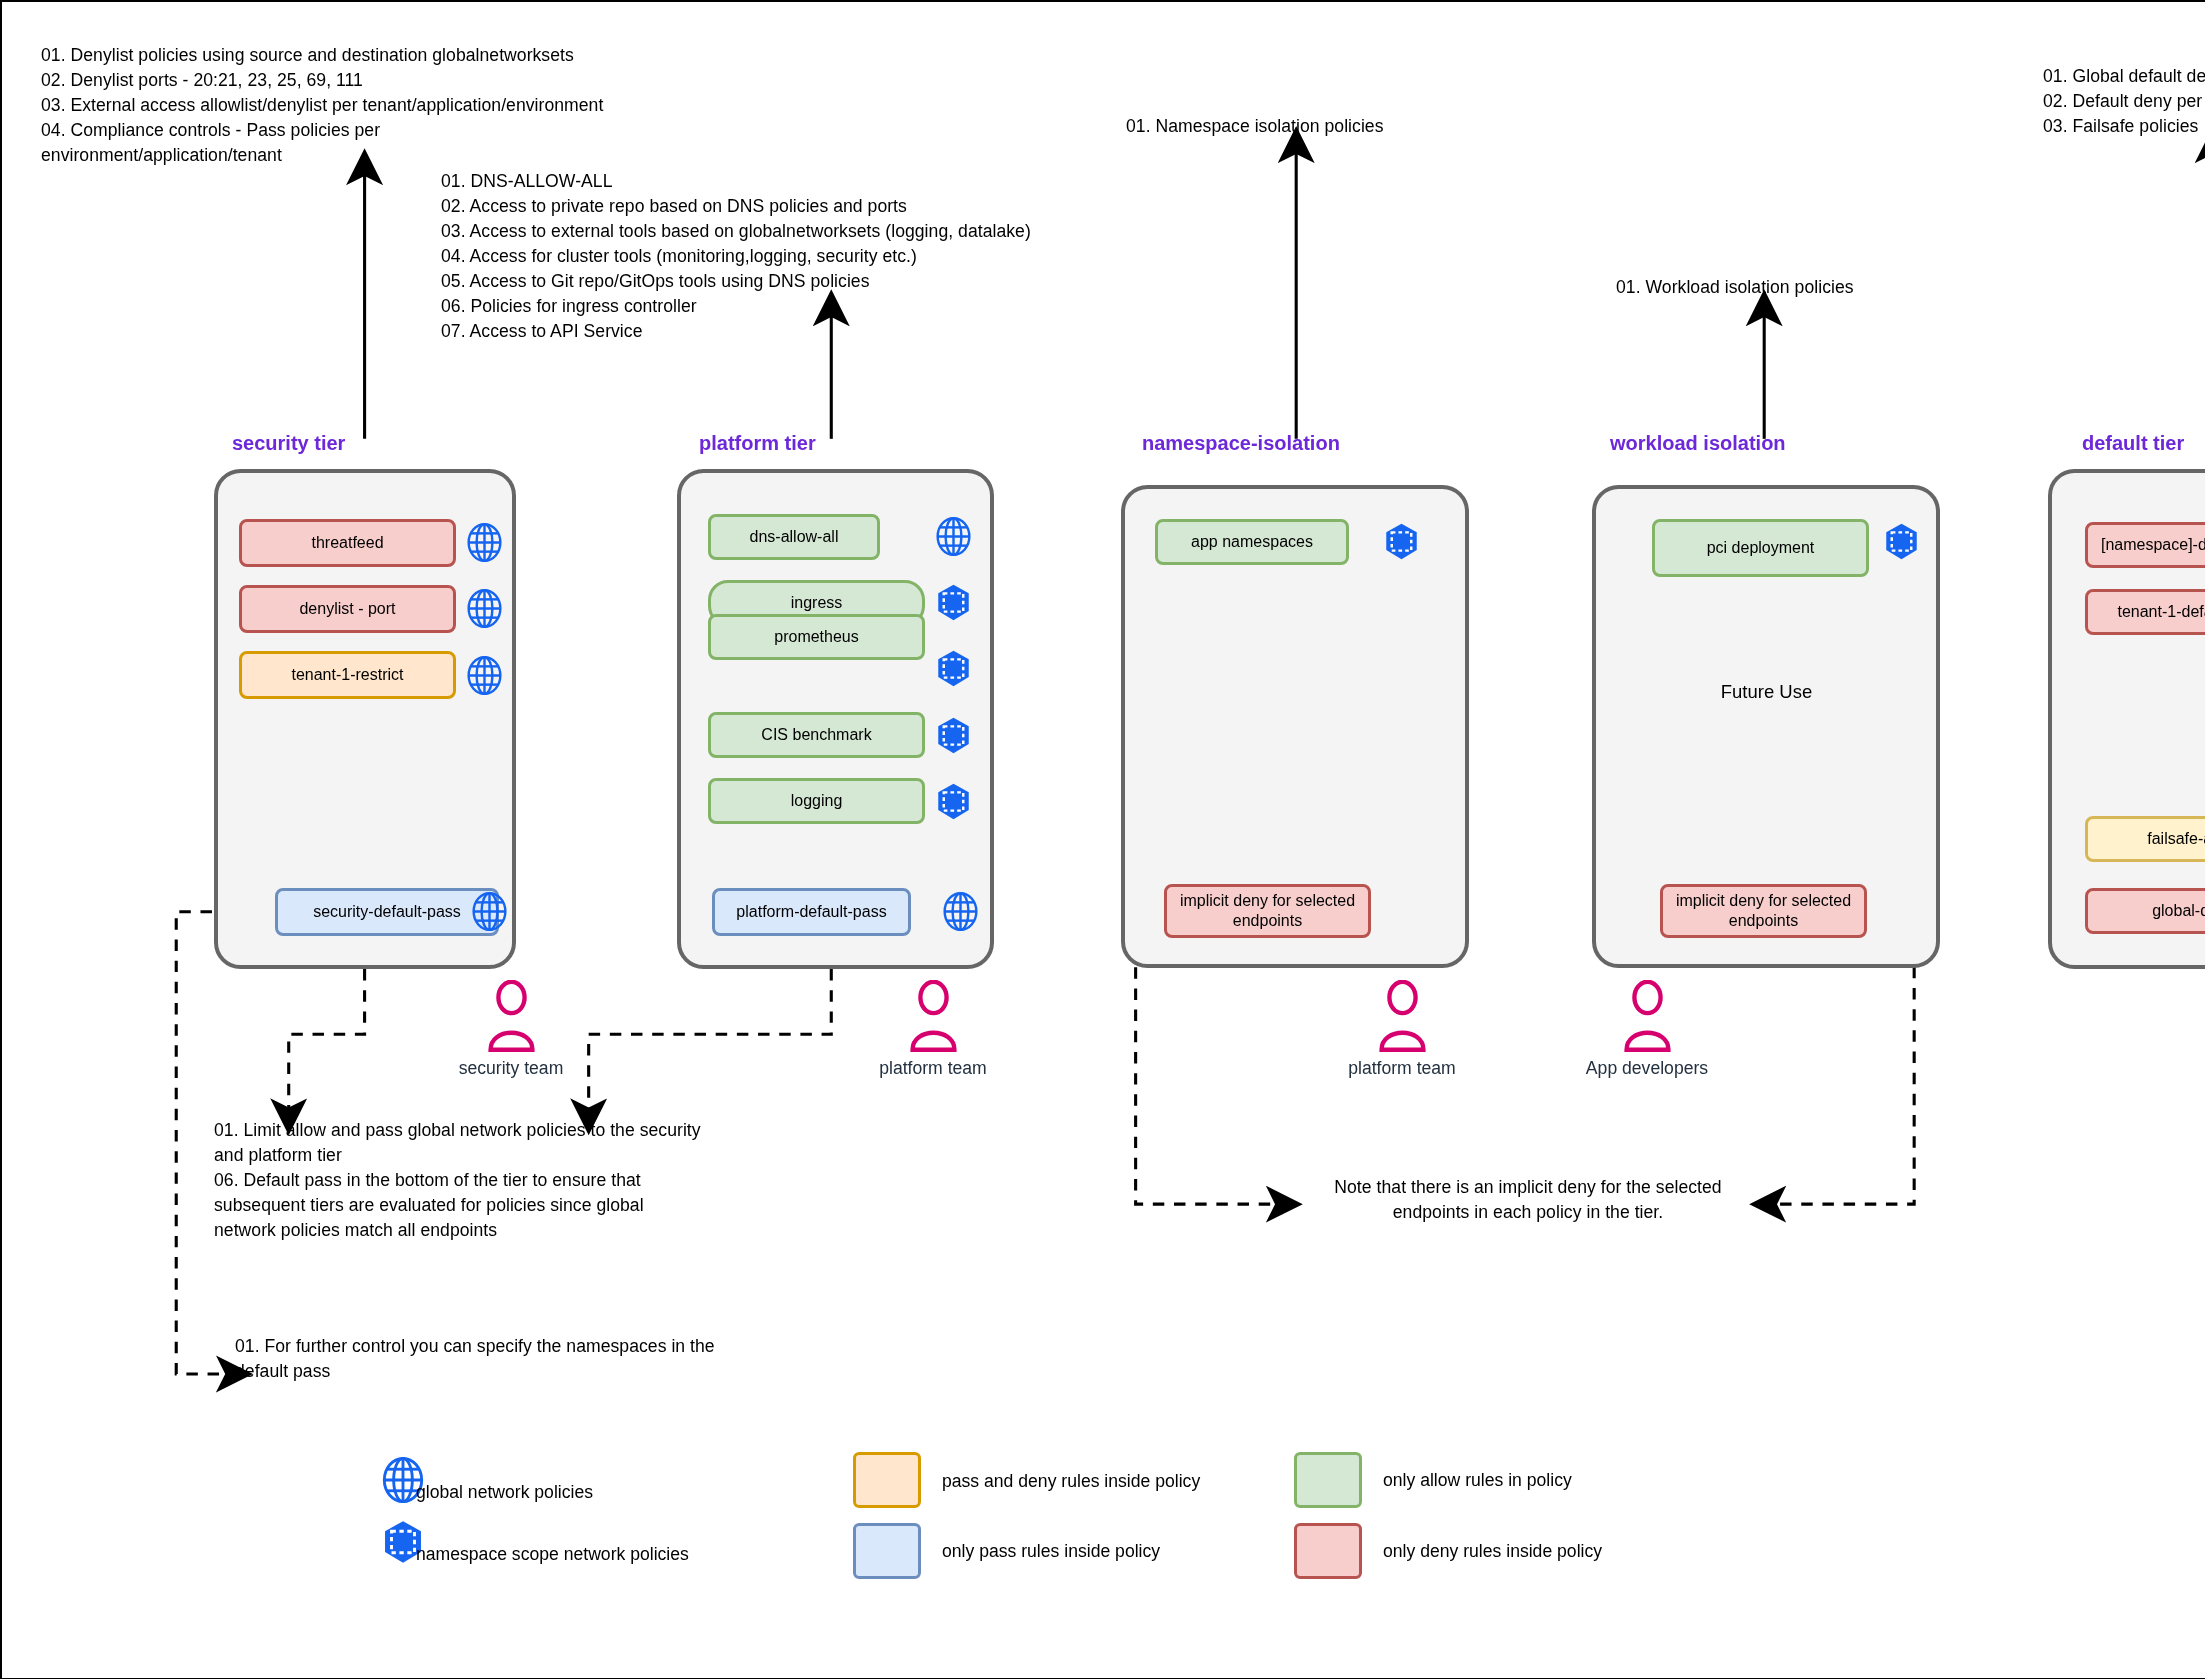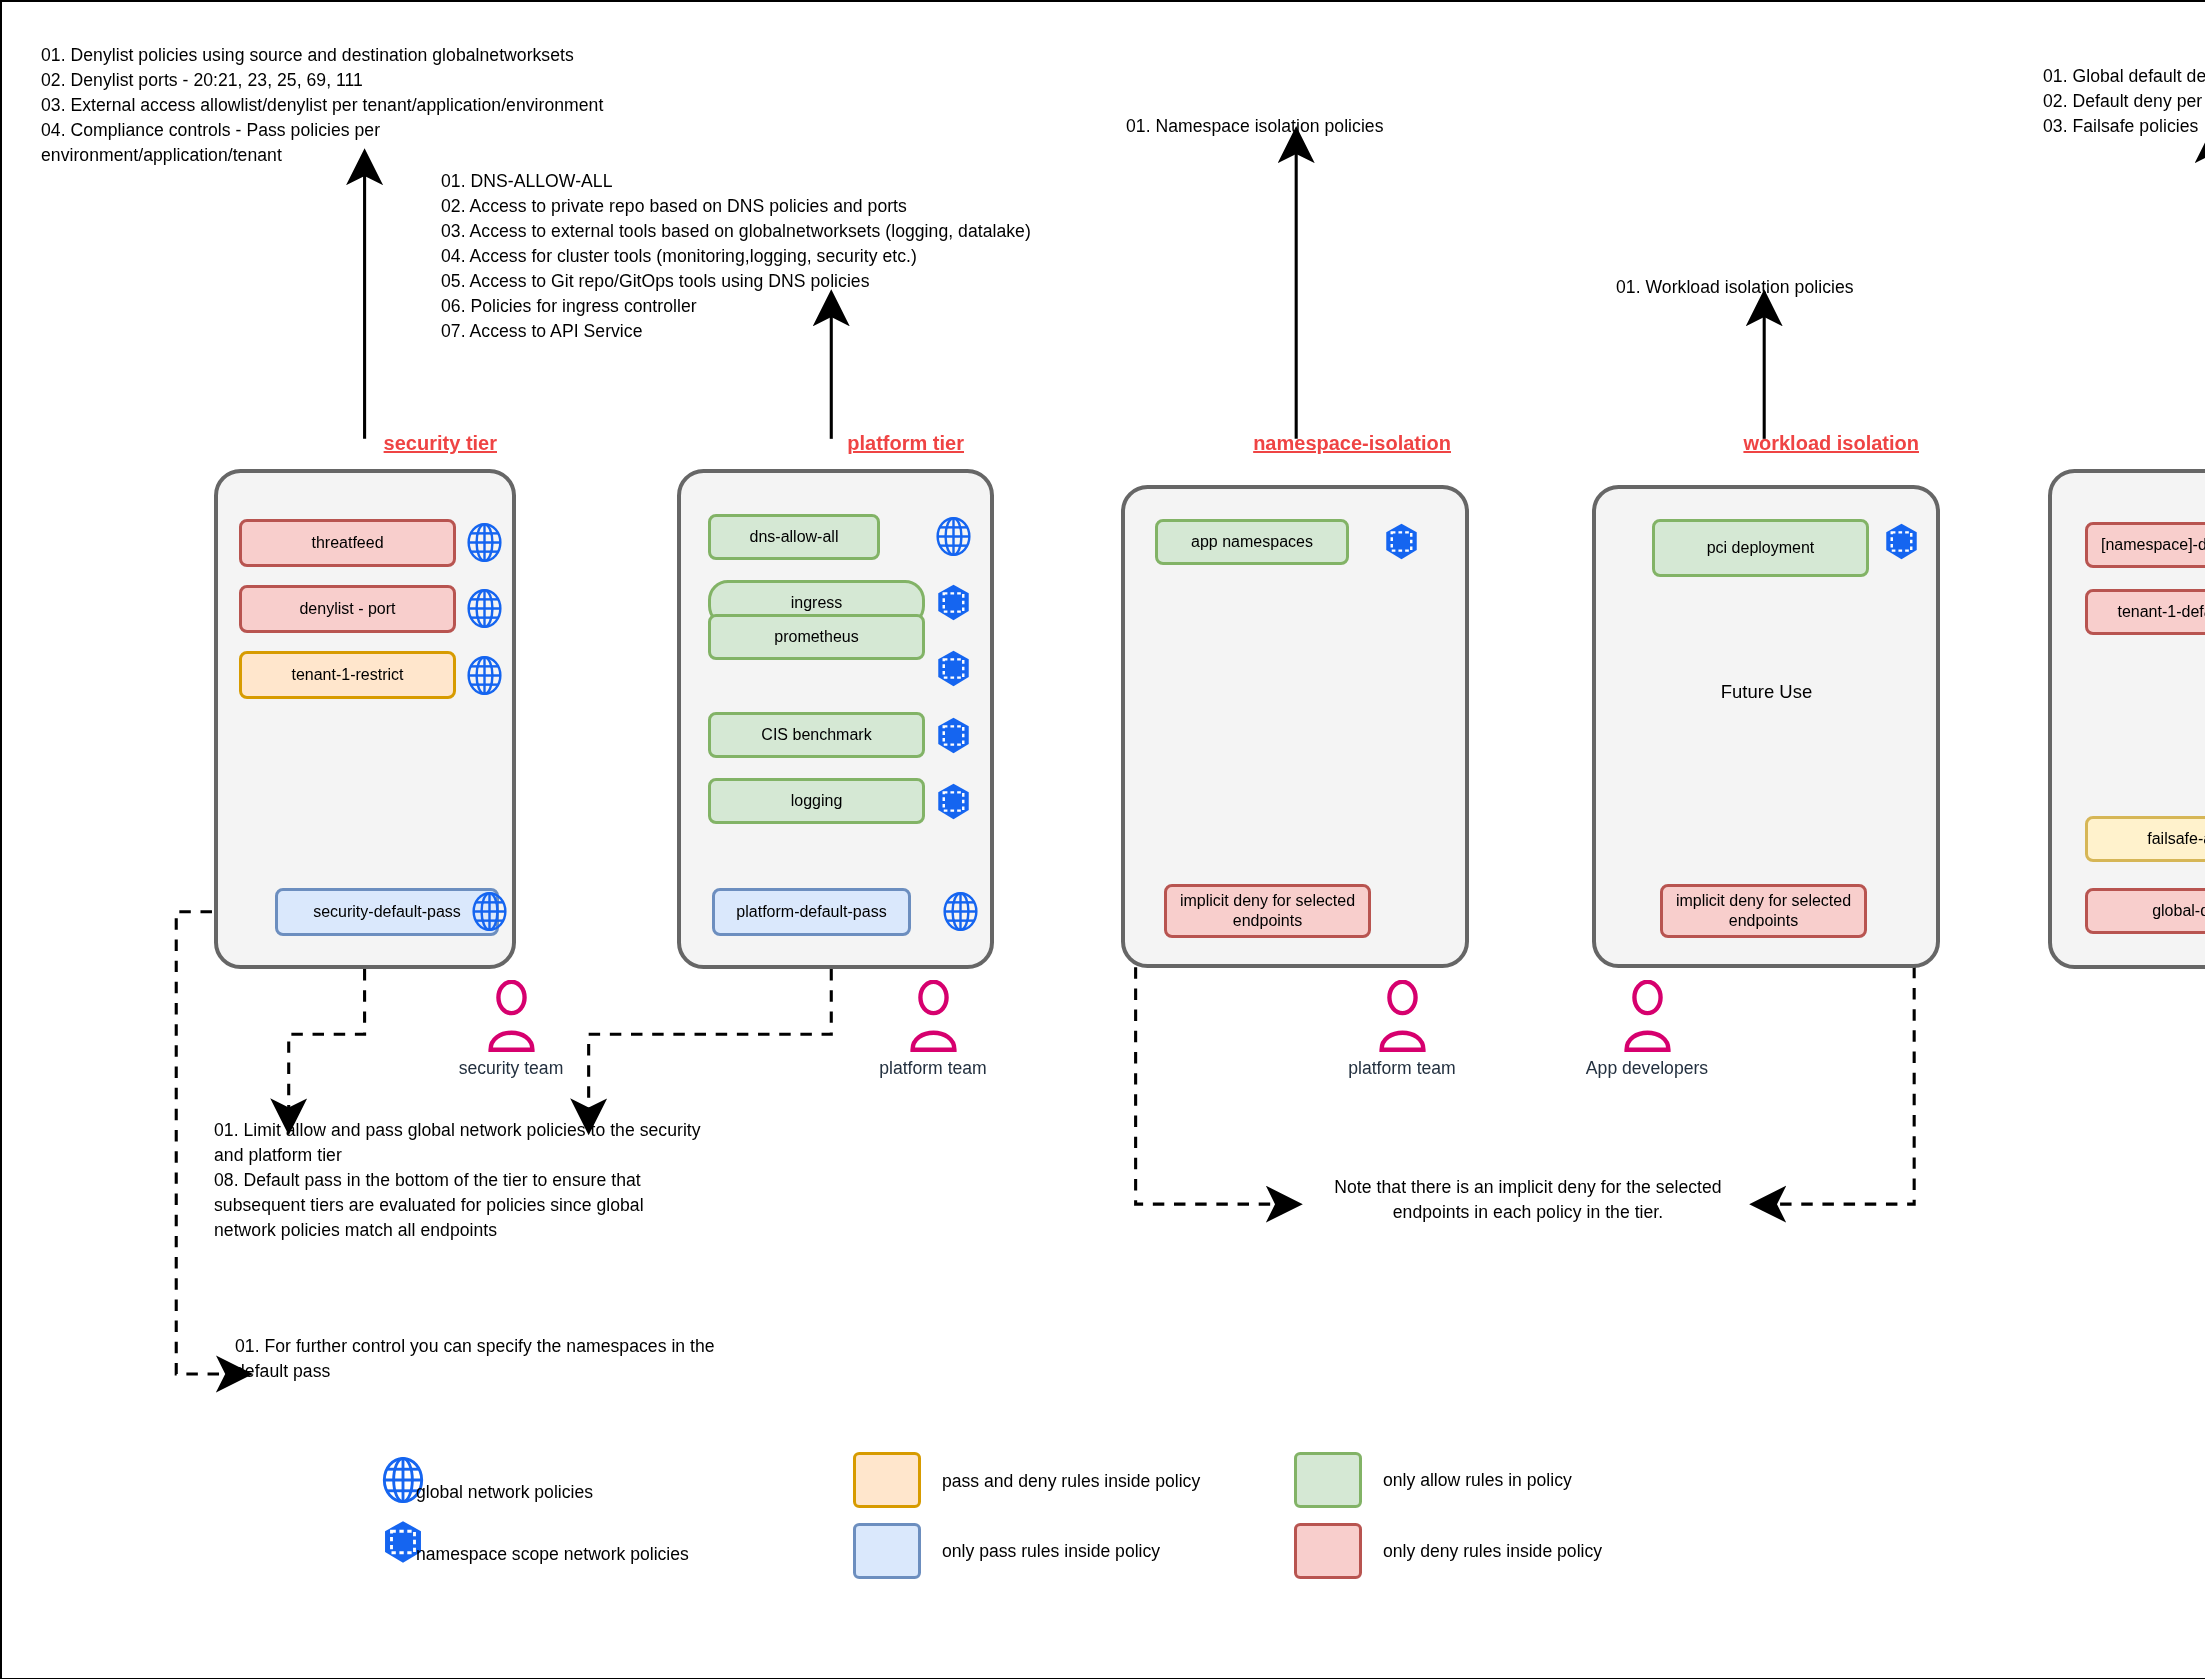--- a/index.html
+++ b/index.html
@@ -24,23 +24,22 @@
     line-height:1.42;
     color:#000;
     white-space:pre-wrap;
     letter-spacing:0.04px;
   }
 
   .tier-title{
     position:absolute;
     font-size:20px;
     font-weight:bold;
-    text-align:right;
-    color:#ef4444;
-    text-decoration:underline;
+    text-align:left;
+    color:#6d28d9;
   }
 
   
   .tier-box{
     position:absolute;
     background:#f4f4f4;
     border:4px solid #666666;
     border-radius:26.5px;
     box-sizing:border-box;
   }
@@ -355,21 +354,21 @@
   <div class="policy p-deny" style="left:2083px;top:520px;width:217px;height:46px;">[namespace]-default-deny</div>
 
   <div class="policy p-deny" style="left:2083px;top:587px;width:217px;height:46px;">tenant-1-default-deny</div>
 
   <div class="policy p-failsafe" style="left:2083px;top:814px;width:217px;height:46px;">failsafe-allow</div>
 
   <div class="policy p-deny" style="left:2083px;top:886px;width:217px;height:46px;">global-deny</div>
 
   <div class="note" style="left:212px;top:1116px;width:617px;">01. Limit allow and pass global network policies to the security
 and platform tier
-08. Default pass in the bottom of the tier to ensure that
+06. Default pass in the bottom of the tier to ensure that
 subsequent tiers are evaluated for policies since global
 network policies match all endpoints</div>
 
   <div class="note" style="left:233px;top:1332px;width:617px;">01. For further control you can specify the namespaces in the
 default pass</div>
 
   <div class="note" style="left:1292px;top:1173px;width:468px;text-align:center;">Note that there is an implicit deny for the selected
 endpoints in each policy in the tier.</div>
 
   <span class="icon globe-icon" style="left:378px;top:1455px;width:46px;height:46px;">

